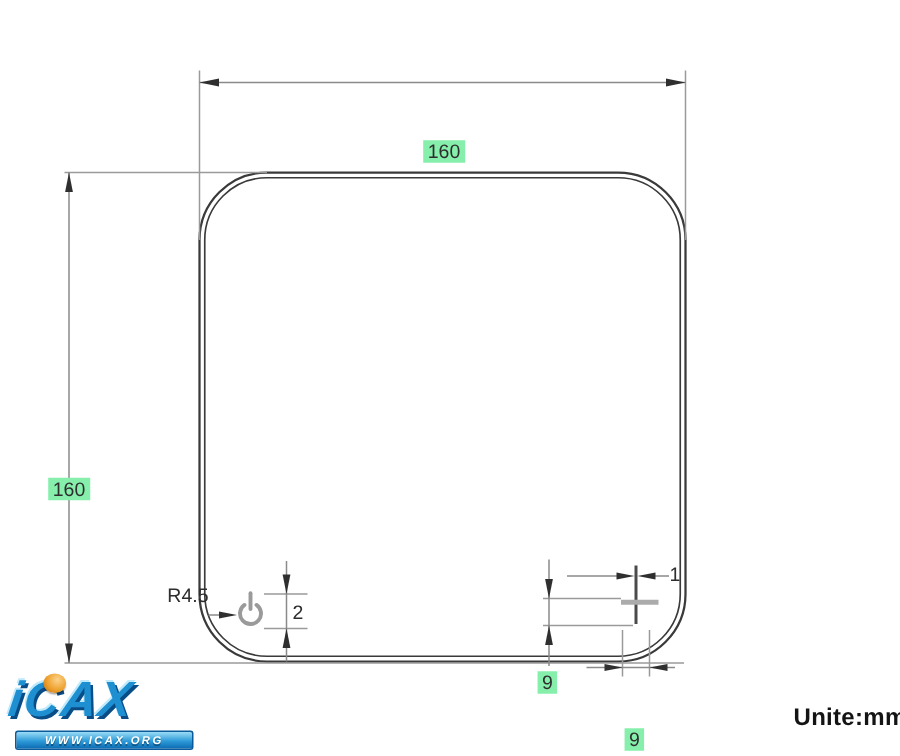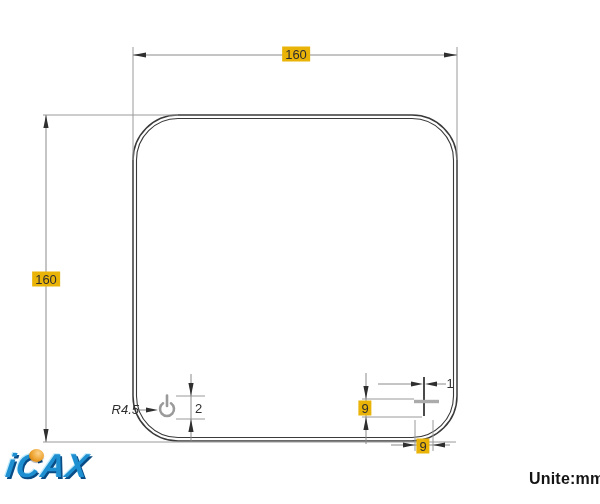--- a/index.html
+++ b/index.html
@@ -6,21 +6,21 @@
   body{
     width:600px;height:504px;position:relative;background:#ffffff;
     font-family:"Liberation Sans", sans-serif;overflow:hidden;
   }
   .canvas{position:absolute;inset:0;}
   svg{position:absolute;left:0;top:0;}
   .dim{
     position:absolute;font-size:13px;color:#2e2e2e;line-height:1;
     transform:translate(-50%,-50%);white-space:nowrap;
   }
-  .dim.masked{background:#eab308;padding:1px 3px;}
+  .dim.masked{background:#86efac;padding:1px 3px;margin-top:47px;}
   .dim.left-anchor{transform:translateY(-50%);}
   .dim.right-anchor{transform:translate(-100%,-50%);}
   .units{
     position:absolute;left:529px;top:470px;font-size:16px;font-weight:600;
     color:#141414;letter-spacing:0.2px;
   }
   
   .logo{position:absolute;left:4px;top:447px;width:132px;height:56px;}
   .logo-word{
     position:absolute;left:2px;top:1px;
@@ -108,28 +108,31 @@
       <line x1="414" y1="401.5" x2="439" y2="401.5" stroke="#ababab" stroke-width="3.4"></line>
     </g>
   </svg>
 
   <div class="dim masked" style="left:296px;top:54px;">160</div>
 
   <div class="dim masked" style="left:46px;top:279px;">160</div>
 
   <div class="dim left-anchor" style="left:195px;top:408px;">2</div>
 
-  <div class="dim right-anchor" style="left:139px;top:409px;font-style:italic;">R4.5</div>
+  <div class="dim right-anchor" style="left:139px;top:397px;">R4.5</div>
 
   <div class="dim masked" style="left:365px;top:408px;">9</div>
 
   <div class="dim" style="left:450px;top:383px;">1</div>
 
   <div class="dim masked" style="left:423px;top:446px;">9</div>
 
   <div class="units">Unite:mm</div>
 
   <div class="logo">
     <div class="logo-word">iCAX</div>
     <span class="logo-dot"></span>
+    <div class="logo-bar">
+      <span>WWW.ICAX.ORG</span>
+    </div>
   </div>
 
 </div>
 
 </body></html>

